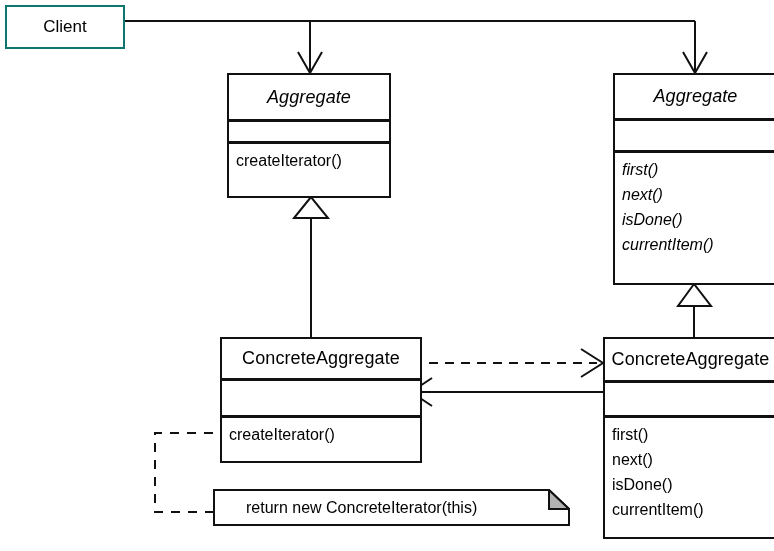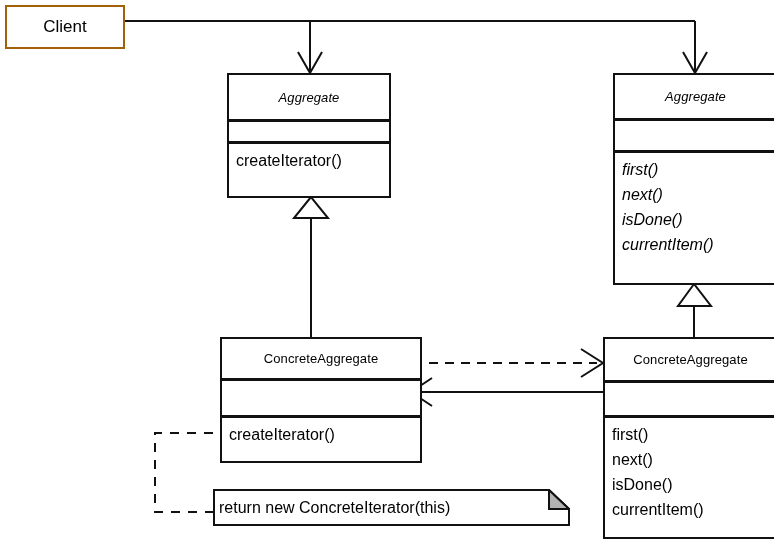--- a/index.html
+++ b/index.html
@@ -30,21 +30,21 @@
   }
   .uml-section {
     box-sizing: border-box;
     background: #ffffff;
     overflow: hidden;
   }
   .uml-section.title {
     display: flex;
     align-items: center;
     justify-content: center;
-    font-size: 13px;
+    font-size: 18px;
     color: #000000;
     letter-spacing: .1px;
   }
   .uml-section.attrs {
     border-top: 3px solid #111111;
   }
   .uml-section.ops {
     border-top: 3px solid #111111;
     padding: 4px 7px 0 7px;
     display: flex;
@@ -55,21 +55,21 @@
     line-height: 25px;
     color: #000000;
     white-space: nowrap;
   }
   .italic { font-style: italic; }
 
   
   .plain-box {
     position: absolute;
     box-sizing: border-box;
-    border: 2px solid #a16207;
+    border: 2px solid #0f766e;
     background: #ffffff;
     display: flex;
     align-items: center;
     justify-content: center;
     font-size: 17px;
     color: #000000;
   }
   .svg-layer {
     position: absolute;
     left: 0;
@@ -78,20 +78,21 @@
     height: 551px;
     pointer-events: none;
   }
 
   
   .note-box {
     position: absolute;
     box-sizing: border-box;
     display: flex;
     align-items: center;
+    padding-left: 27px;
   }
   .note-text {
     font-size: 16px;
     color: #000000;
     white-space: nowrap;
     padding-left: 6px;
     position: relative;
     z-index: 2;
   }
 </style>

